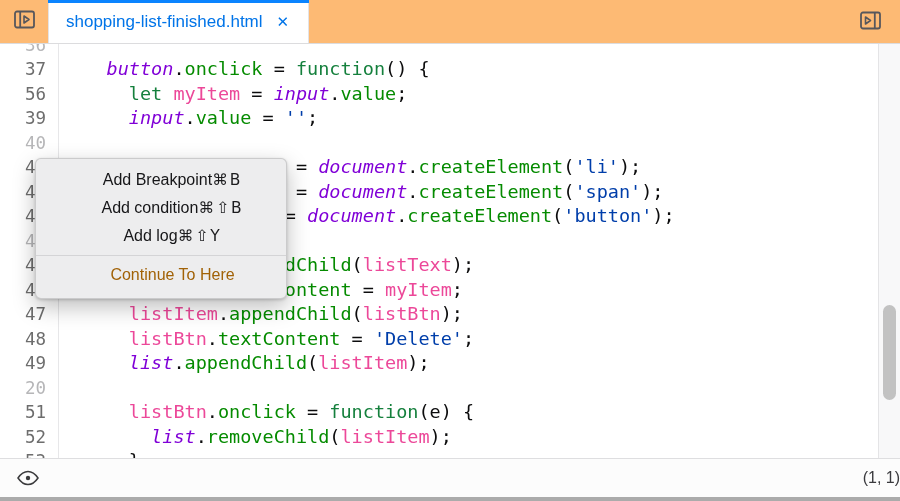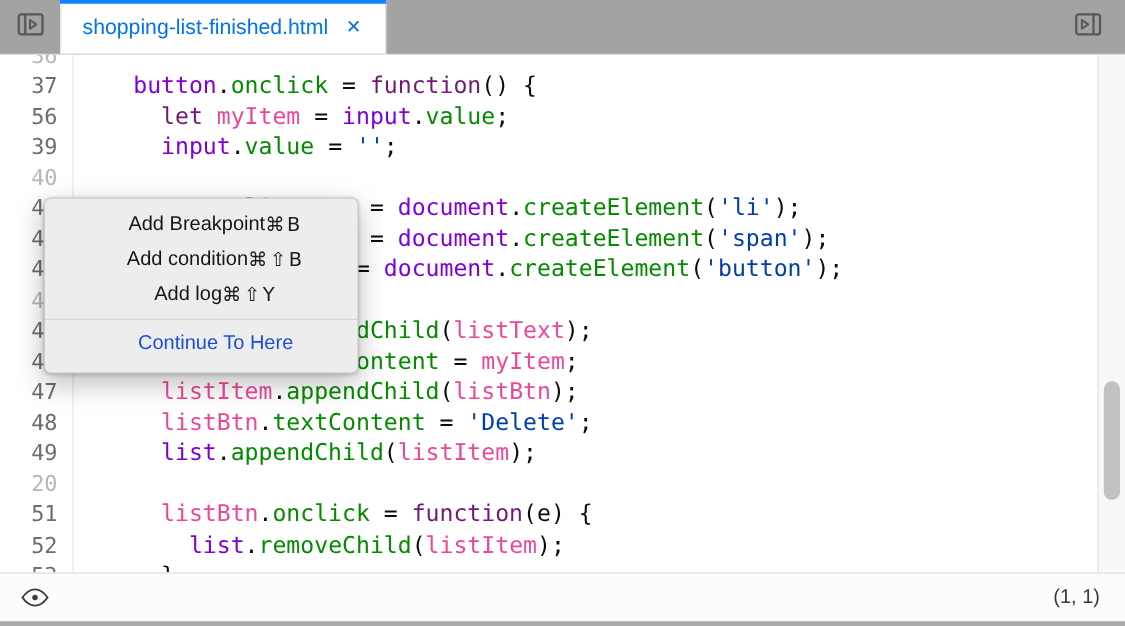--- a/index.html
+++ b/index.html
@@ -2,68 +2,68 @@
 <html><head>
 <meta charset="utf-8">
 <style>
   * { margin:0; padding:0; box-sizing:border-box; }
   html,body { width:900px; height:501px; }
   body { font-family:"Liberation Sans", sans-serif; background:#fff; overflow:hidden; }
   .window { position:relative; width:900px; height:501px; background:#fff; overflow:hidden; }
 
   
   .tabbar { position:absolute; top:0; left:0; right:0; height:44px;
-    background:#a3a3a3; border-bottom:1px solid #dcdcde; display:flex; align-items:stretch; }
+    background:#fdba74; border-bottom:1px solid #dcdcde; display:flex; align-items:stretch; }
   .pane-btn { width:48px; display:flex; align-items:center; justify-content:center; cursor:pointer; }
   .pane-btn.right { position:absolute; right:6px; top:0; height:44px; }
   .tab { position:relative; display:flex; align-items:center; gap:11px; padding:0 16px 0 17px;
     background:#fff; border-left:1px solid #e3e3e6; border-right:1px solid #e3e3e6; }
   .tab::before { content:""; position:absolute; top:0; left:-1px; right:-1px; height:3px; background:#0a84ff; }
   .tab-label { font-size:17px; color:#0074e8; white-space:nowrap; }
   .tab-close { font-size:15px; color:#0074e8; line-height:1; padding:2px 3px; cursor:pointer; }
 
   
   .editor { position:absolute; top:44px; left:0; right:22px; bottom:43px; overflow:hidden; background:#fff; }
   .gutter-border { position:absolute; top:44px; bottom:43px; left:58px; width:1px; background:#e7e7e9; }
   .lines { position:absolute; top:-11px; left:0; right:0; }
   .line { height:24.47px; line-height:24.47px; white-space:pre;
     font-family:"DejaVu Sans Mono","Liberation Mono",monospace; font-size:18.5px; }
   .num { display:inline-block; width:46px; text-align:right; color:#6d6d6d; vertical-align:top;
     font-family:"DejaVu Sans Mono","Liberation Mono",monospace; font-size:17.5px; }
   .num.empty { color:#b6b6b8; }
   .src { display:inline-block; padding-left:16px; white-space:pre; }
   .tok-pln { color:#0c0c0d; }
-  .tok-kw  { color:#701a75; }
-  .tok-var { color:#8000d7; }
+  .tok-kw  { color:#15803d; }
+  .tok-var { color:#8000d7;font-style:italic; }
   .tok-prop{ color:#058b00; }
   .tok-def { color:#ec4899; }
   .tok-str { color:#003eaa; }
 
   
   .scrollbar { position:absolute; top:44px; right:0; width:22px; bottom:43px;
     background:#f8f8f9; border-left:1px solid #e4e4e6; }
   .scroll-thumb { position:absolute; top:261px; left:4px; width:13px; height:95px;
     border-radius:7px; background:#c2c2c2; cursor:pointer; }
 
   
   .context-menu { position:absolute; left:35px; top:158px; width:252px;
     background:#ededee; border:1px solid rgba(0,0,0,0.14); border-radius:6px;
     box-shadow:0 8px 22px rgba(0,0,0,0.26), 0 1px 3px rgba(0,0,0,0.18);
     padding:7px 0 9px 0; z-index:10; }
   .menu-item { height:28px; display:flex; align-items:center; justify-content:center;
     padding:0 8px 0 31px; font-size:16px; color:#161618; cursor:pointer; }
-  .menu-item.disabled { color:#1d4ed8; cursor:default; }
+  .menu-item.disabled { color:#a16207; cursor:default; }
   .menu-shortcut { font-family:"DejaVu Sans", sans-serif; font-size:15.5px; color:#1c1c1e; letter-spacing:2px; }
   .menu-separator { height:1px; background:#d4d4d6; margin:5px 0 5px 0; }
 
   
   .statusbar { position:absolute; left:0; right:0; bottom:4px; height:39px;
     background:#fcfcfc; border-top:1px solid #dedee0; display:flex; align-items:center; }
   .statusbar .eye { margin-left:16px; cursor:pointer; display:flex; }
-  .cursor-pos { margin-left:auto; margin-right:20px; font-size:16px; color:#3a3a3e; }
+  .cursor-pos { margin-left:auto; font-size:16px; color:#3a3a3e; }
   .bottom-strip { position:absolute; left:0; right:0; bottom:0; height:4px; background:#ababab; }
 </style>
 </head>
 <body>
 
 <div class="window">
 
   <div class="tabbar">
     <div class="pane-btn left">
       <span>

